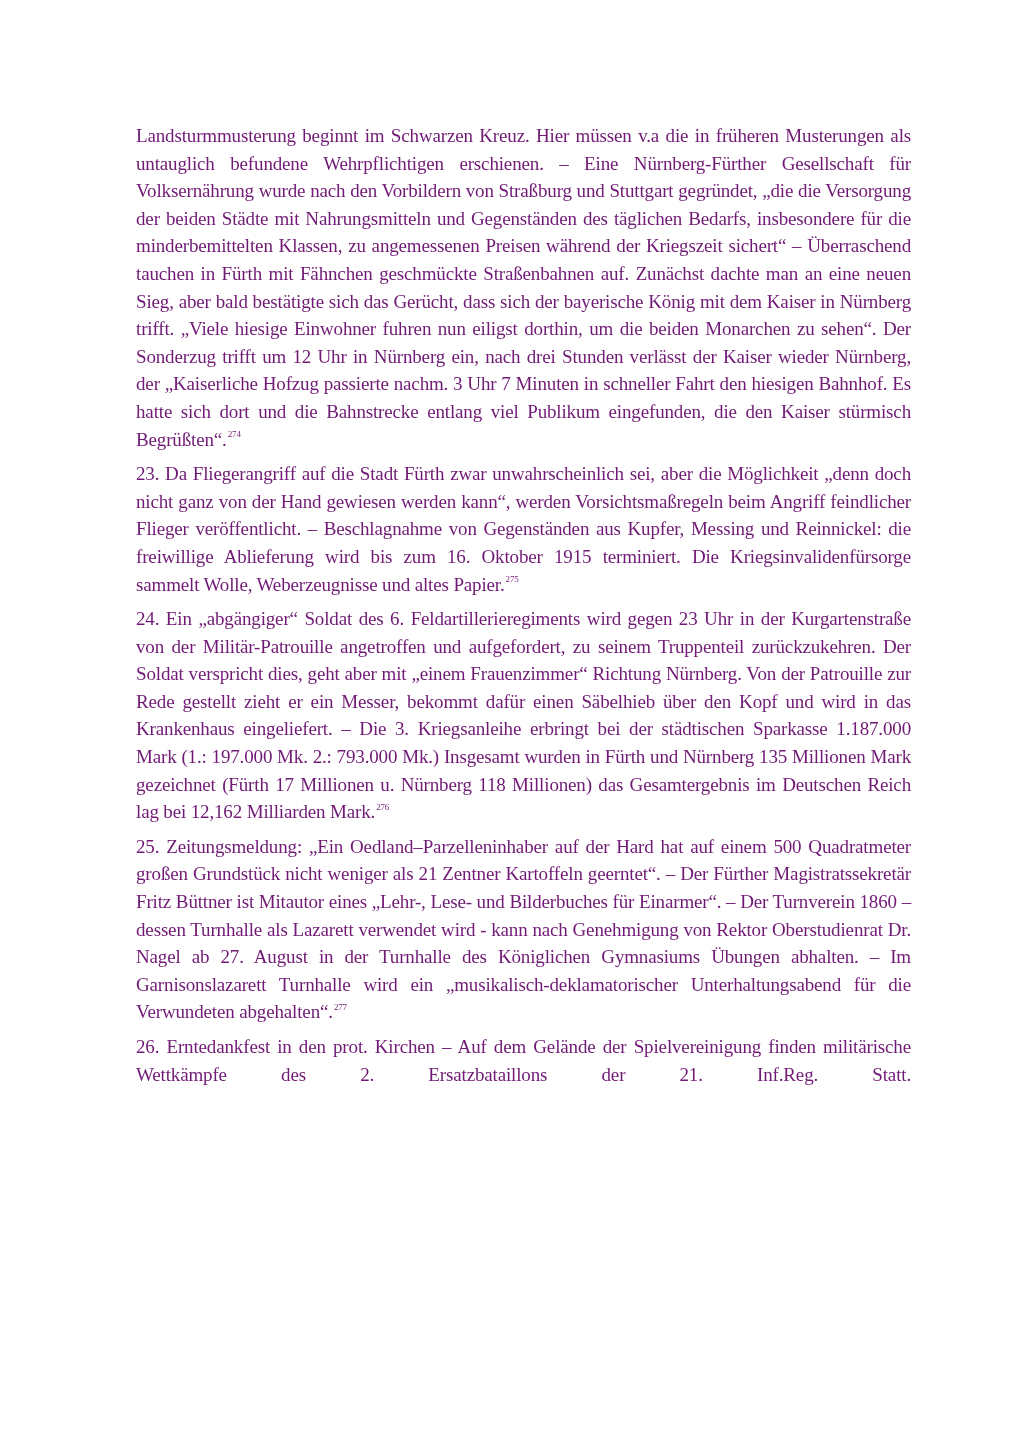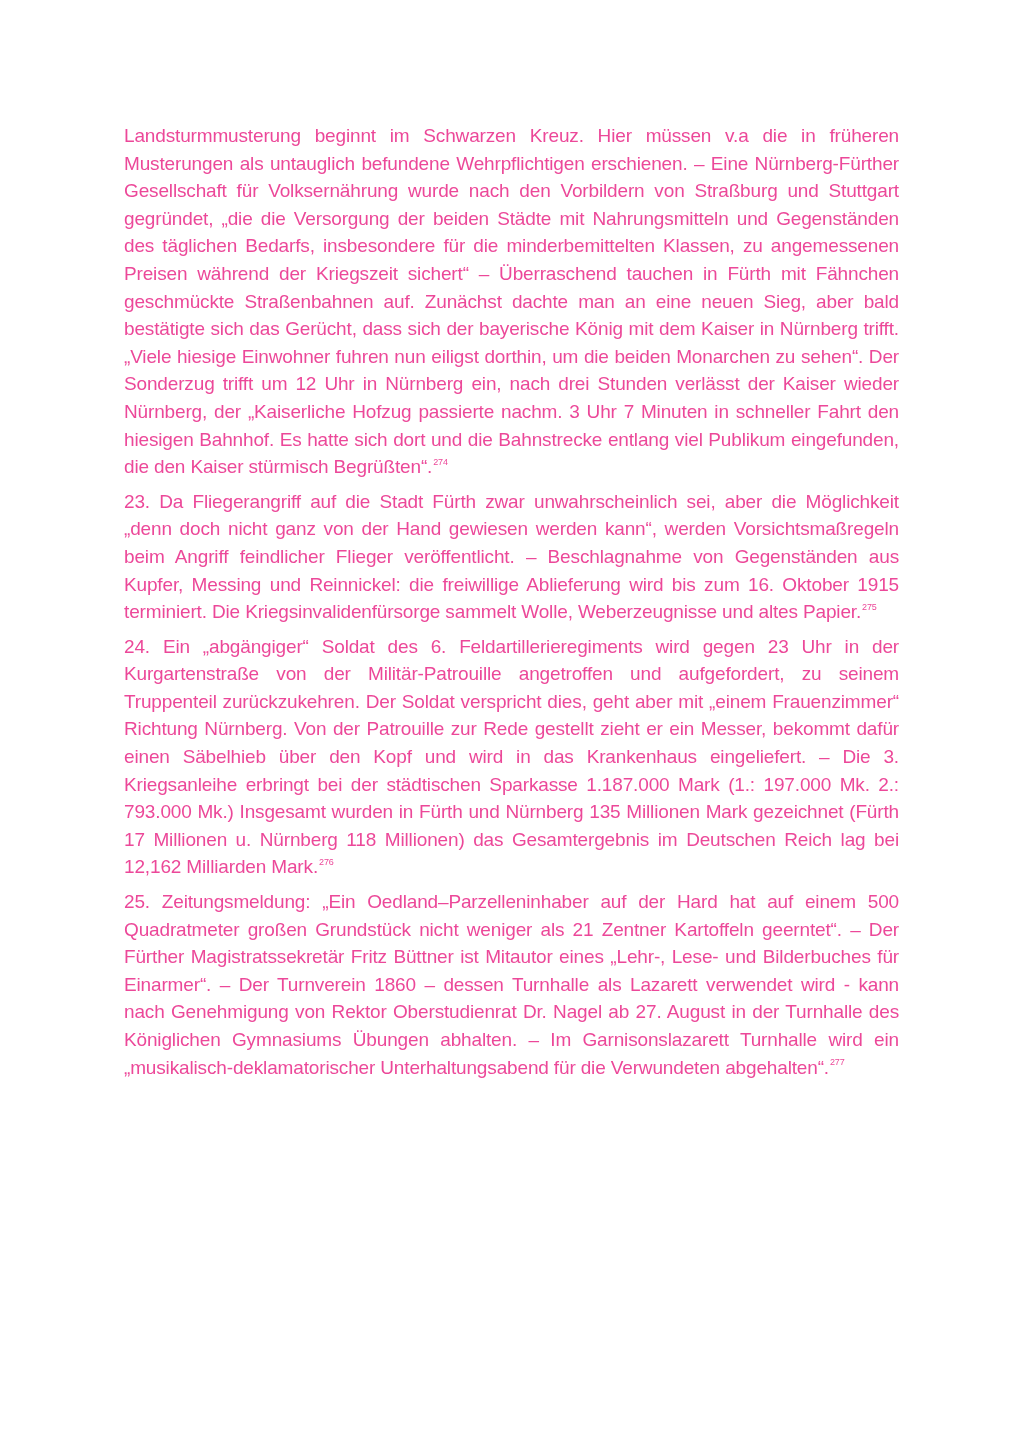--- a/index.html
+++ b/index.html
@@ -8,27 +8,27 @@
     background: #ffffff;
   }
   body {
     width: 1024px;
     height: 1448px;
     position: relative;
     overflow: hidden;
   }
   .page {
     position: absolute;
-    left: 124px;
+    left: 136px;
     top: 122px;
     width: 775px;
-    font-family: Liberation Sans, sans-serif;
+    font-family: Liberation Serif, serif;
     font-size: 19px;
     line-height: 27.6px;
-    color: #ec4899;
+    color: #701a75;
     letter-spacing: -0.15px;
   }
   .para {
     margin: 0 0 7px 0;
     text-align: justify;
     hyphens: none;
   }
   sup.fn {
     font-size: 9px;
     line-height: 0;
@@ -43,13 +43,14 @@
 
 <div class="page">
   <p class="para"><span>Landsturmmusterung beginnt im Schwarzen Kreuz. Hier müssen v.a die in früheren Musterungen als untauglich befundene Wehrpflichtigen erschienen. – Eine Nürnberg-Fürther Gesellschaft für Volksernährung wurde nach den Vorbildern von Straßburg und Stuttgart gegründet, „die die Versorgung der beiden Städte mit Nahrungsmitteln und Gegenständen des täglichen Bedarfs, insbesondere für die minderbemittelten Klassen, zu angemessenen Preisen während der Kriegszeit sichert“ – Überraschend tauchen in Fürth mit Fähnchen geschmückte Straßenbahnen auf. Zunächst dachte man an eine neuen Sieg, aber bald bestätigte sich das Gerücht, dass sich der bayerische König mit dem Kaiser in Nürnberg trifft. „Viele hiesige Einwohner fuhren nun eiligst dorthin, um die beiden Monarchen zu sehen“. Der Sonderzug trifft um 12 Uhr in Nürnberg ein, nach drei Stunden verlässt der Kaiser wieder Nürnberg, der „Kaiserliche Hofzug passierte nachm. 3 Uhr 7 Minuten in schneller Fahrt den hiesigen Bahnhof. Es hatte sich dort und die Bahnstrecke entlang viel Publikum eingefunden, die den Kaiser stürmisch Begrüßten“.</span><sup class="fn">274</sup></p>
 
   <p class="para"><span>23. Da Fliegerangriff auf die Stadt Fürth zwar unwahrscheinlich sei, aber die Möglichkeit „denn doch nicht ganz von der Hand gewiesen werden kann“, werden Vorsichtsmaßregeln beim Angriff feindlicher Flieger veröffentlicht. – Beschlagnahme von Gegenständen aus Kupfer, Messing und Reinnickel: die freiwillige Ablieferung wird bis zum 16. Oktober 1915 terminiert. Die Kriegsinvalidenfürsorge sammelt Wolle, Weberzeugnisse und altes Papier.</span><sup class="fn">275</sup></p>
 
   <p class="para"><span>24. Ein „abgängiger“ Soldat des 6. Feldartillerieregiments wird gegen 23 Uhr in der Kurgartenstraße von der Militär-Patrouille angetroffen und aufgefordert, zu seinem Truppenteil zurückzukehren. Der Soldat verspricht dies, geht aber mit „einem Frauenzimmer“ Richtung Nürnberg. Von der Patrouille zur Rede gestellt zieht er ein Messer, bekommt dafür einen Säbelhieb über den Kopf und wird in das Krankenhaus eingeliefert. – Die 3. Kriegsanleihe erbringt bei der städtischen Sparkasse 1.187.000 Mark (1.: 197.000 Mk. 2.: 793.000 Mk.) Insgesamt wurden in Fürth und Nürnberg 135 Millionen Mark gezeichnet (Fürth 17 Millionen u. Nürnberg 118 Millionen) das Gesamtergebnis im Deutschen Reich lag bei 12,162 Milliarden Mark.</span><sup class="fn">276</sup></p>
 
   <p class="para"><span>25. Zeitungsmeldung: „Ein Oedland–Parzelleninhaber auf der Hard hat auf einem 500 Quadratmeter großen Grundstück nicht weniger als 21 Zentner Kartoffeln geerntet“. – Der Fürther Magistratssekretär Fritz Büttner ist Mitautor  eines „Lehr-, Lese- und Bilderbuches  für Einarmer“. – Der Turnverein 1860 – dessen Turnhalle als Lazarett verwendet wird - kann nach Genehmigung von Rektor Oberstudienrat Dr. Nagel ab 27. August in der Turnhalle des Königlichen Gymnasiums Übungen abhalten. – Im Garnisonslazarett Turnhalle wird ein „musikalisch-deklamatorischer Unterhaltungsabend für die Verwundeten abgehalten“.</span><sup class="fn">277</sup></p>
 
+  <p class="para" style="text-align-last: justify;"><span>26. Erntedankfest in den prot. Kirchen – Auf dem Gelände der Spielvereinigung finden militärische Wettkämpfe des 2. Ersatzbataillons der 21. Inf.Reg. Statt.</span></p>
 </div>
 
 </body></html>

